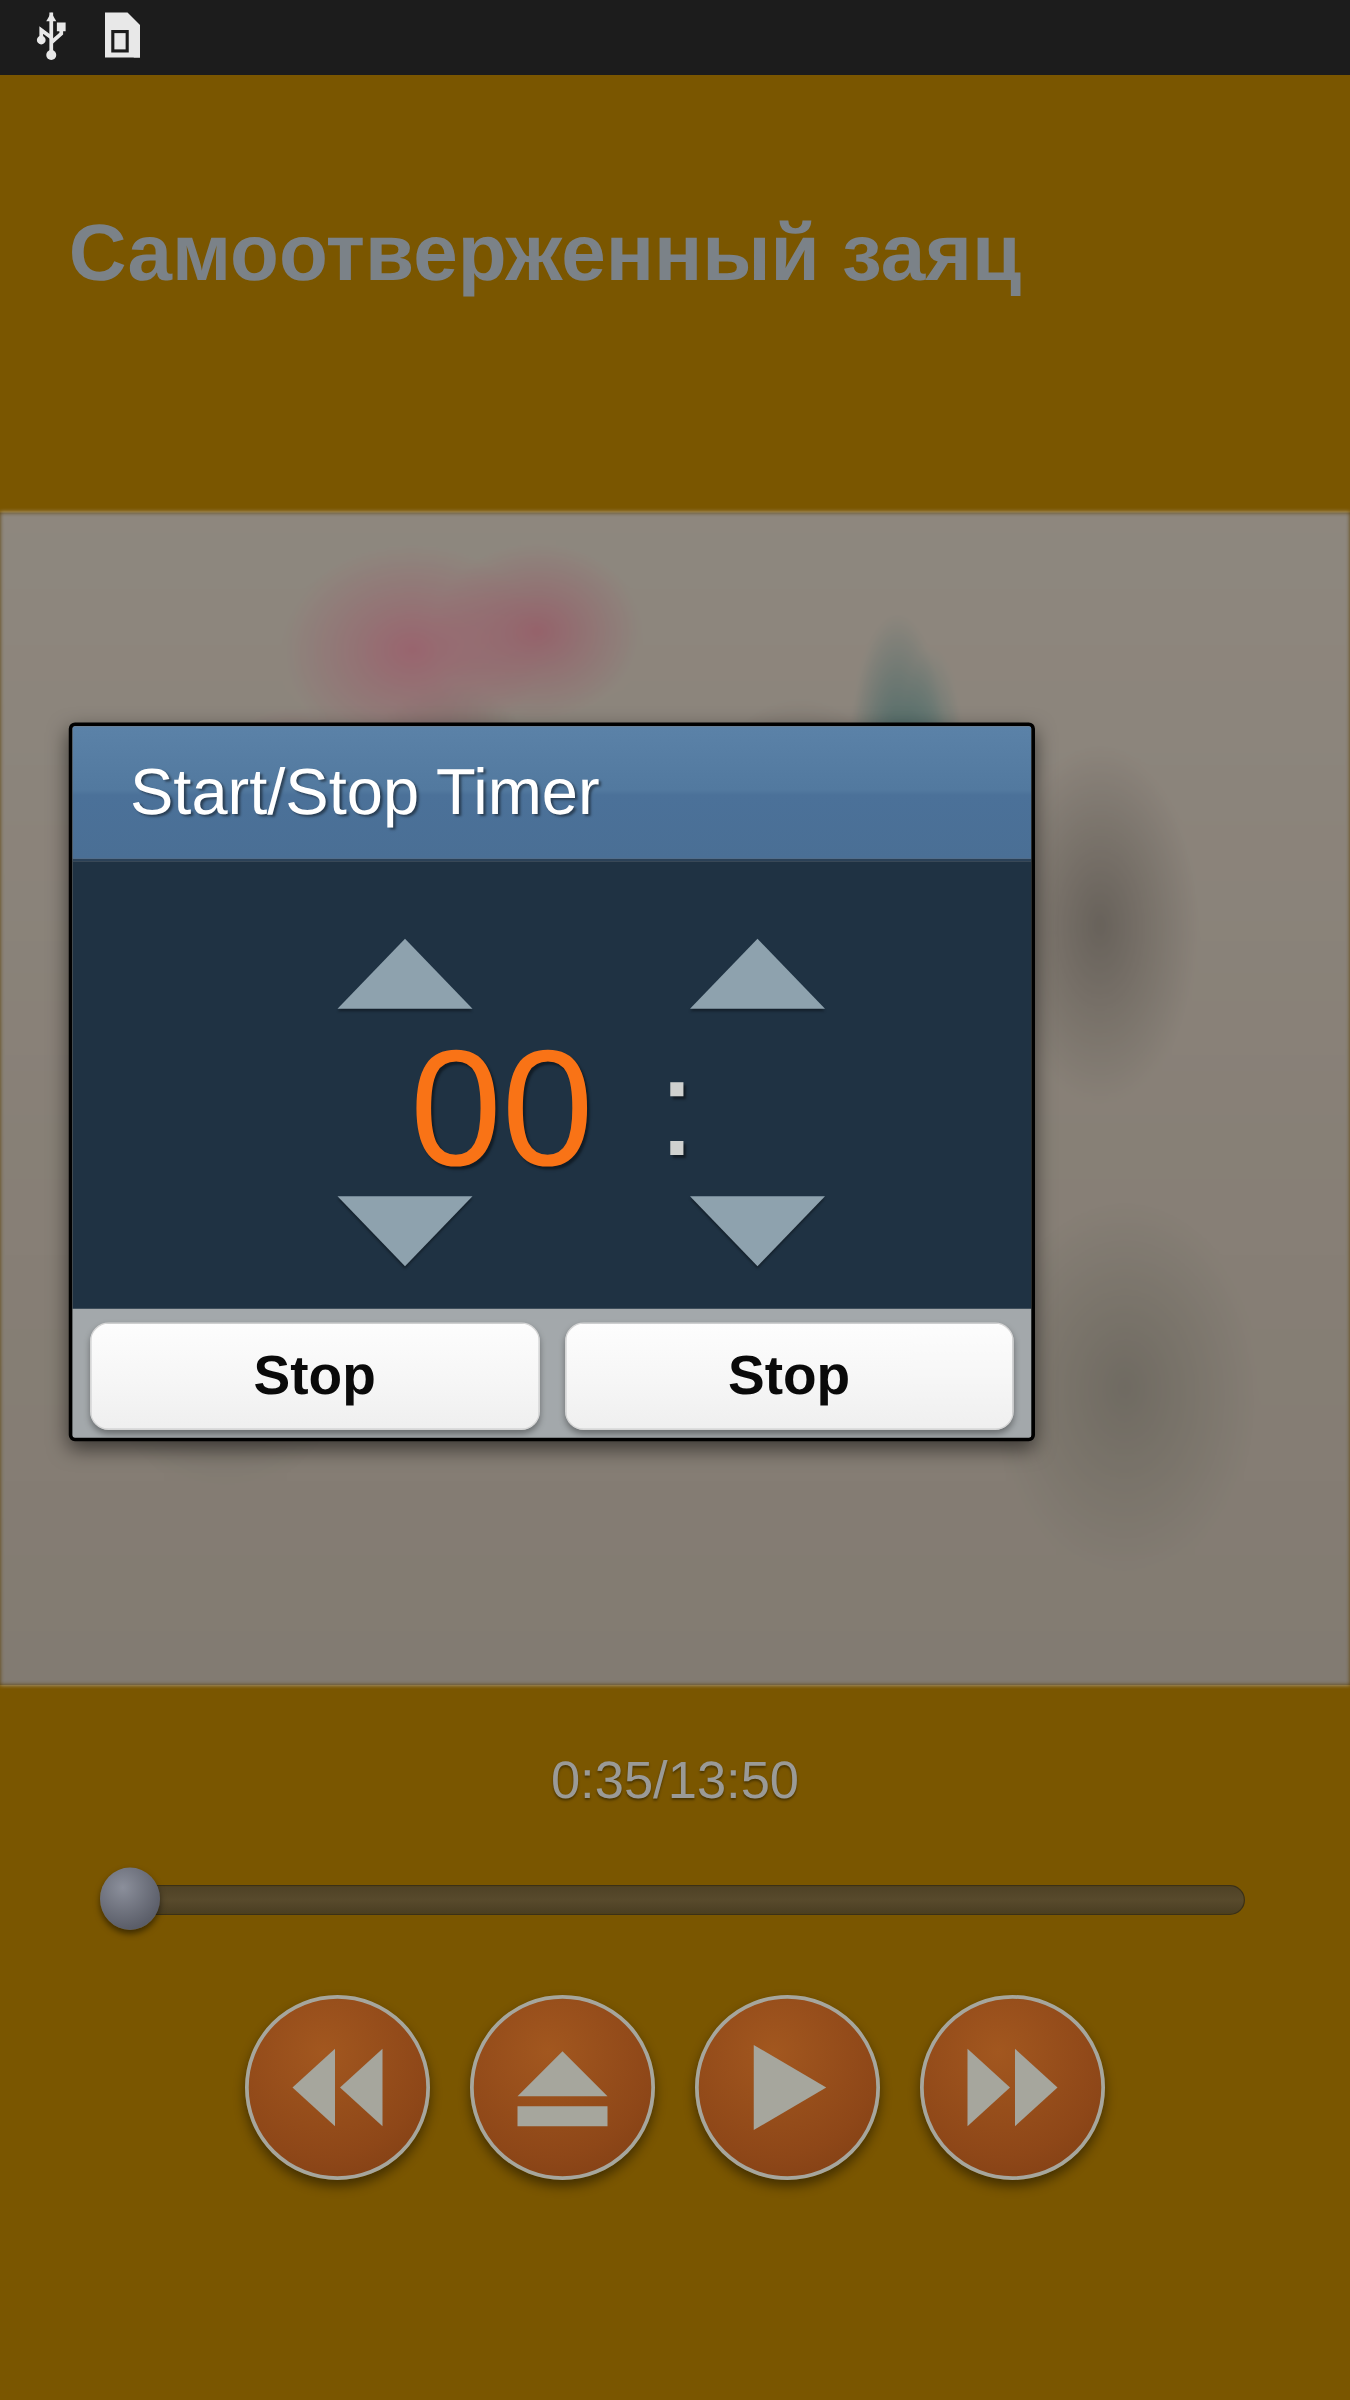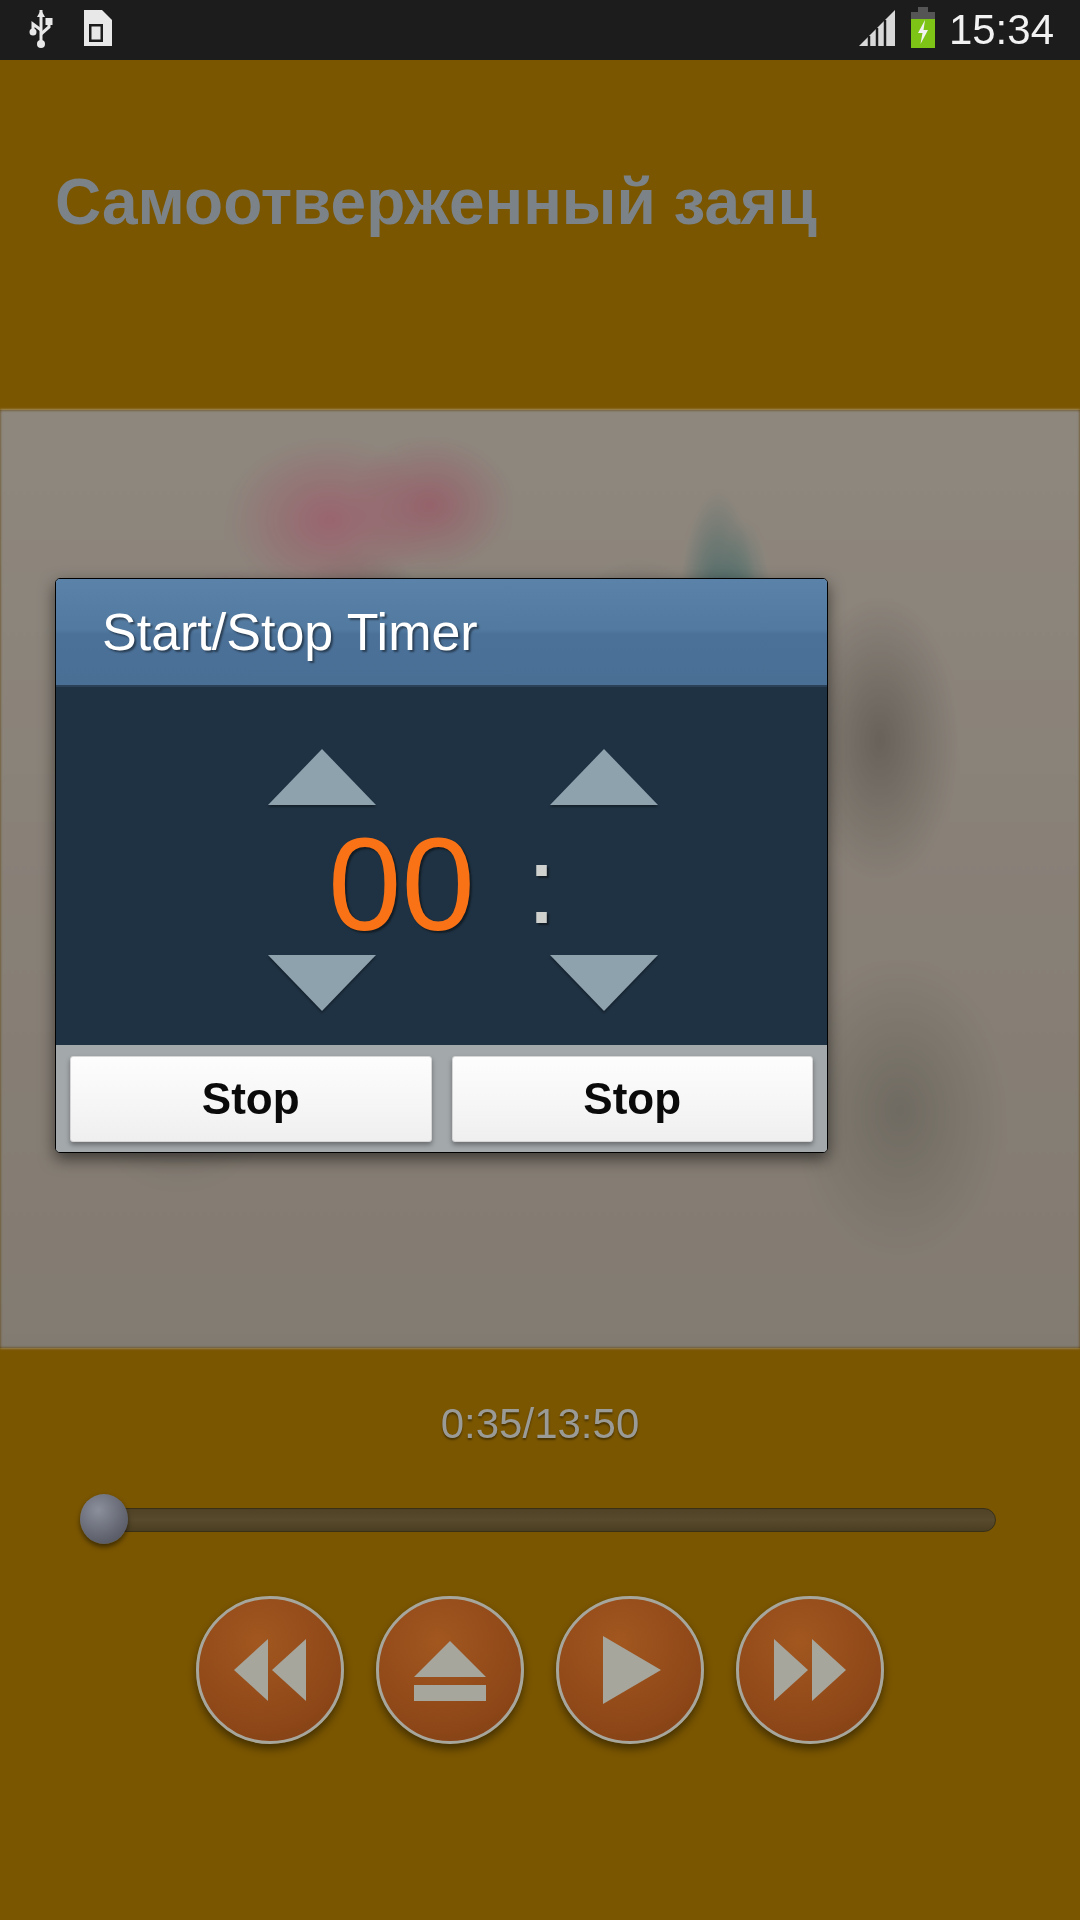--- a/index.html
+++ b/index.html
@@ -64,21 +64,21 @@
     position:absolute; left:0; top:410px; width:1080px; height:938px;
     background:rgba(30,26,18,0.32);
   }
 
   
   #dialog{
     position:absolute; left:55px; top:578px; width:773px; height:575px;
     border-radius:5px;
     background:#a3a8ab;
     box-shadow:0 6px 16px rgba(0,0,0,0.55);
-    border:1px solid #000000;
+    border:3px solid #000000;
     overflow:hidden;
   }
   #dlg-header{
     height:108px; width:100%;
     background:linear-gradient(180deg,#5b82a8 0%, #52799f 48%, #4b7199 52%, #4a6f95 100%);
     border-bottom:2px solid #2b4157;
     display:flex; align-items:center;
   }
   #dlg-title{
     color:#ffffff; font-size:52px; padding-left:46px;
@@ -129,21 +129,21 @@
   #dlg-footer{
     height:107px; width:100%;
     background:#a3a8ab;
     display:flex; align-items:center; gap:20px;
     padding:0 14px;
   }
   .dlg-btn{
     flex:1 1 0; height:86px;
     background:linear-gradient(180deg,#fdfdfd 0%, #f6f6f6 55%, #efefef 100%);
     border:1px solid #d6d6d6;
-    border-radius:3px;
+    border-radius:15px;
     box-shadow:0 3px 5px rgba(0,0,0,0.35);
     color:#0a0a0a; font-size:44px; font-weight:bold;
     display:flex; align-items:center; justify-content:center;
     cursor:pointer;
   }
 
   
   #time-label{
     position:absolute; left:0; top:1400px; width:1080px;
     text-align:center; color:#9a9a97; font-size:42px;
@@ -201,37 +201,20 @@
       <span class="sb-ico">
         <svg width="44" height="44" viewBox="0 0 44 44">
           <path d="M8 4 L26 4 L36 14 L36 40 L8 40 Z" fill="#e8e8e8"></path>
           <rect x="13" y="18" width="14" height="18" fill="#1c1c1c"></rect>
           <rect x="15.5" y="20.5" width="9" height="13" fill="#e8e8e8"></rect>
           <rect x="31" y="22" width="5" height="11" fill="#e8e8e8"></rect>
           <rect x="31" y="35" width="5" height="5" fill="#e8e8e8"></rect>
         </svg>
       </span>
     </div>
-    <div id="sb-right">
-      <span class="sb-ico">
-        <svg width="40" height="40" viewBox="0 0 40 40">
-          <path d="M2 38 L38 2 L38 38 Z" fill="#d8d8d8"></path>
-          <path d="M12 38 L12 28 M20 38 L20 20 M28 38 L28 12" stroke="#1c1c1c" stroke-width="2.5"></path>
-        </svg>
-      </span>
-      <span class="sb-ico">
-        <svg width="28" height="44" viewBox="0 0 28 44">
-          <rect x="9" y="1" width="10" height="5" fill="#555"></rect>
-          <rect x="2" y="6" width="24" height="36" fill="#555"></rect>
-          <rect x="2" y="13" width="24" height="29" fill="#7ec417"></rect>
-          <path d="M16 14 L9 27 L13.5 27 L11.5 38 L19 24 L14.5 24 Z" fill="#f2f2f2"></path>
-        </svg>
-      </span>
-      <span id="clock">15:34</span>
-    </div>
   </div>
 
   <div id="app-header">
     <div id="app-title">Самоотверженный заяц</div>
   </div>
 
   <div id="artwork"></div>
   <div id="artwork-shade"></div>
 
   <div id="dialog">

